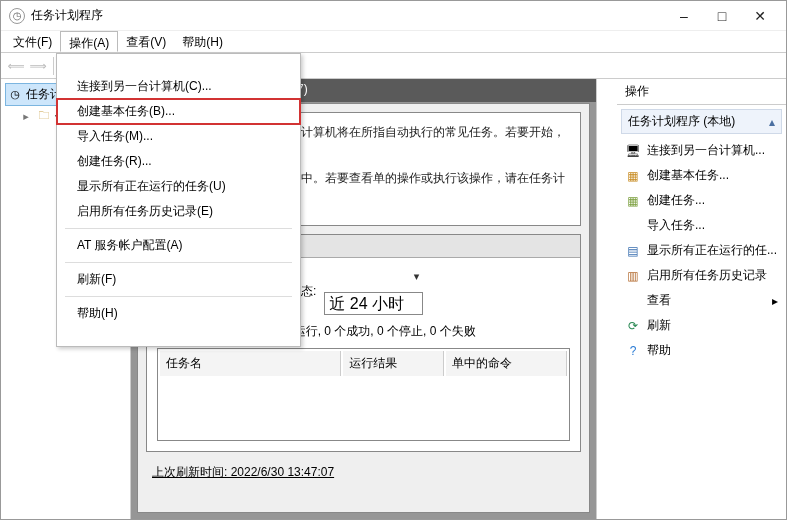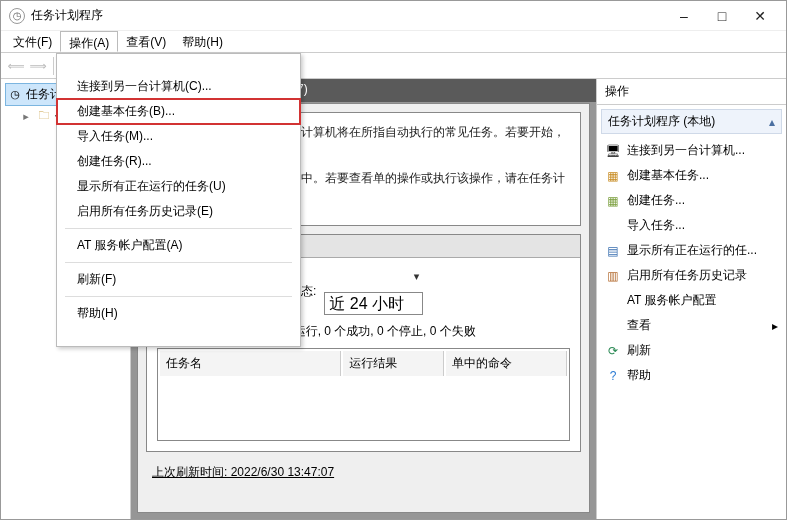--- a/index.html
+++ b/index.html
@@ -153,21 +153,21 @@
   .footer-line {
     padding:4px 6px;
     background:#efefef;
     text-decoration:underline;
   }
 
   .actions-pane {
     width:190px;
     border-left:1px solid #ccc;
     background:#fff;
-    display:flex;flex-direction:column;
+    display:flex;flex-direction:column;padding-left:20px;
   }
   .actions-title {
     padding:4px 8px;
     background:#fff;
     border-bottom:1px solid #ccc;
     font-size:12px;
   }
   .actions-group-head {
     background:#eef3fb;
     border:1px solid #cfd9e8;
@@ -344,24 +344,20 @@
       <div class="action-row">
         <span class="aicon" style="color:#3a6fb0">▤</span>
         <span>显示所有正在运行的任...</span>
       </div>
       <div class="action-row">
         <span class="aicon" style="color:#b36a2e">▥</span>
         <span>启用所有任务历史记录</span>
       </div>
       <div class="action-row">
         <span class="aicon"></span>
-        <span>AT 服务帐户配置</span>
-      </div>
-      <div class="action-row">
-        <span class="aicon"></span>
         <span>查看</span>
         <span style="margin-left:auto">▸</span>
       </div>
       <div class="action-row">
         <span class="aicon" style="color:#2e8b57">⟳</span>
         <span>刷新</span>
       </div>
       <div class="action-row">
         <span class="aicon" style="color:#2a7bd4">?</span>
         <span>帮助</span>

